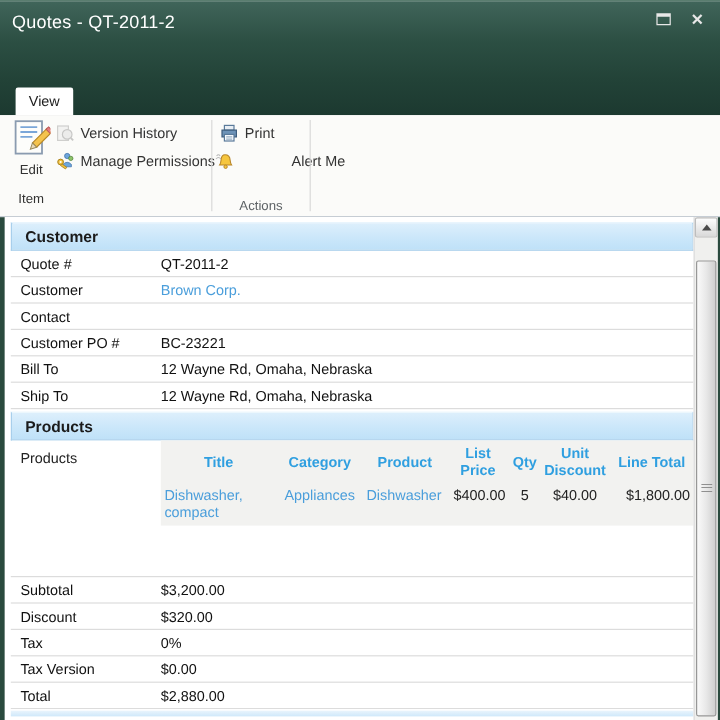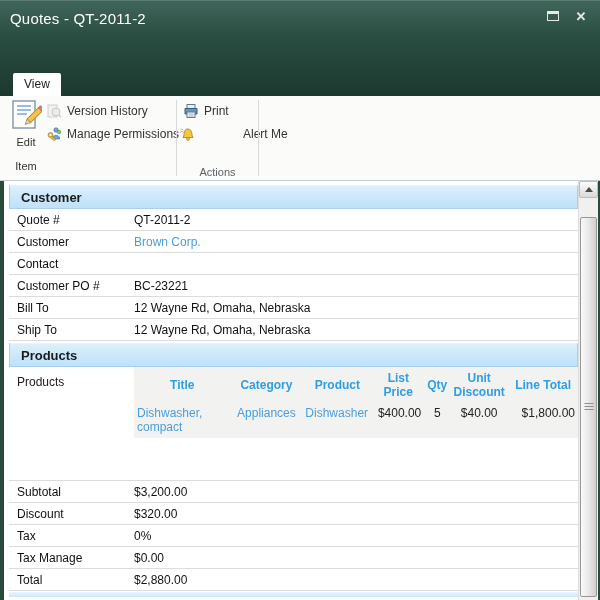--- a/index.html
+++ b/index.html
@@ -222,21 +222,21 @@
     </div>
     <div class="frow">
       <div class="flabel">Discount</div>
       <div class="fvalue">$320.00</div>
     </div>
     <div class="frow">
       <div class="flabel">Tax</div>
       <div class="fvalue">0%</div>
     </div>
     <div class="frow">
-      <div class="flabel">Tax Manage</div>
+      <div class="flabel">Tax Version</div>
       <div class="fvalue">$0.00</div>
     </div>
     <div class="frow">
       <div class="flabel">Total</div>
       <div class="fvalue">$2,880.00</div>
     </div>
 
     <div class="bottom-bar"></div>
   </div>
 

